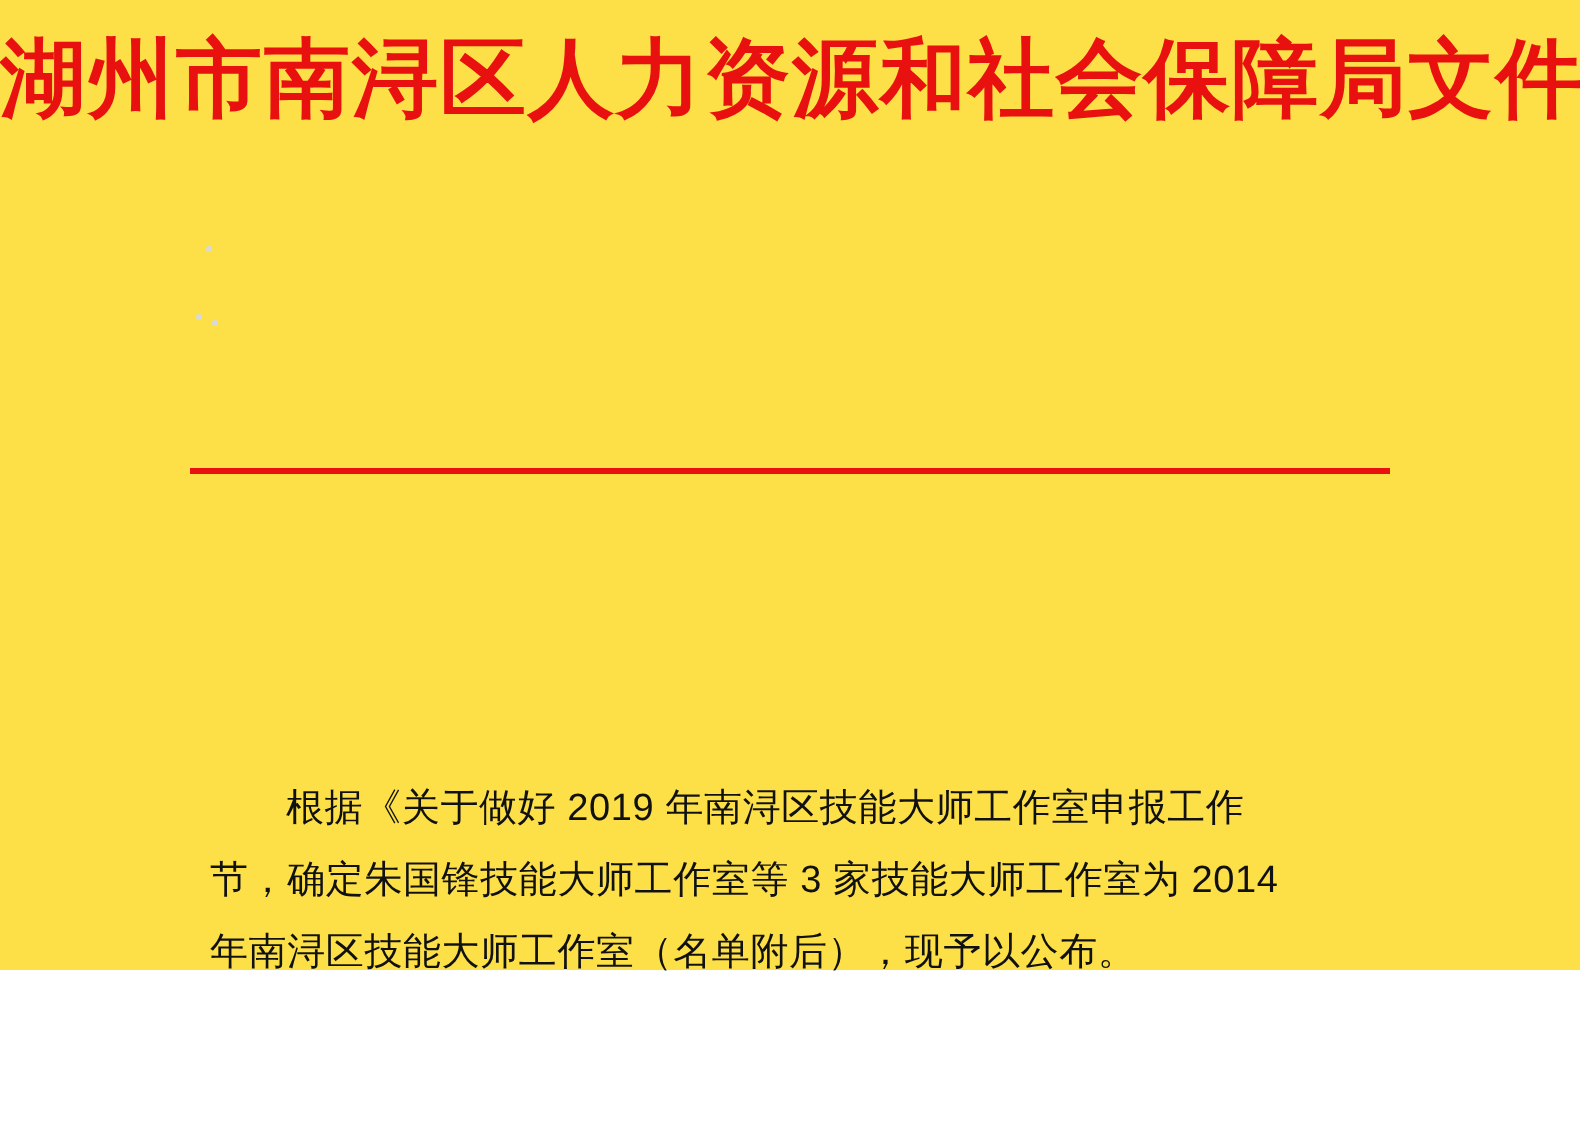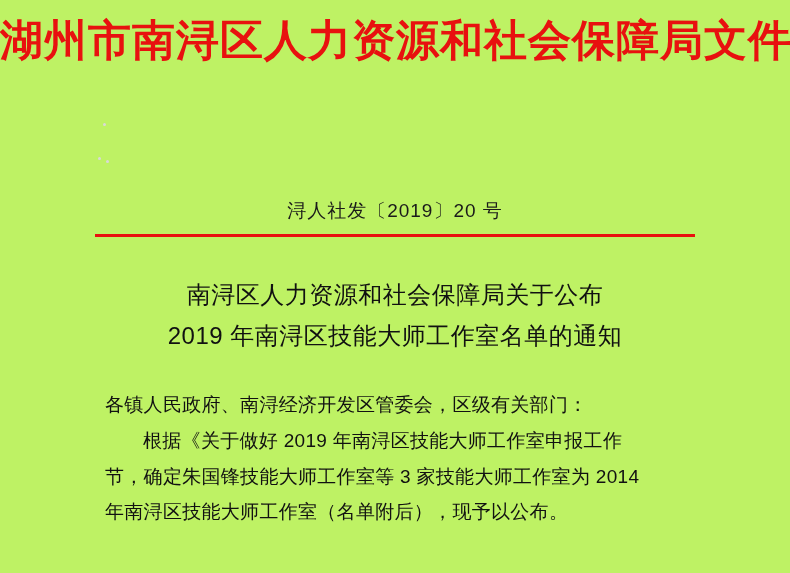--- a/index.html
+++ b/index.html
@@ -9,22 +9,22 @@
   body {
     width: 790px;
     height: 573px;
     background: #ffffff;
     font-family: "Liberation Sans", sans-serif;
     overflow: hidden;
   }
   .page {
     position: relative;
     width: 790px;
-    height: 573px;
-    background: #bef264;
+    height: 485px;
+    background: #fde047;
     box-sizing: border-box;
     text-decoration: underline;
   }
 
   
   .masthead {
     position: absolute;
     top: 14px;
     left: 0;
     width: 790px;
@@ -113,29 +113,23 @@
 <body>
 
 <div class="page">
 
   <div class="masthead">湖州市南浔区人力资源和社会保障局文件</div>
 
   <div class="speck" style="top:123px;left:103px;"></div>
   <div class="speck" style="top:157px;left:98px;"></div>
   <div class="speck" style="top:160px;left:106px;"></div>
 
-  <div class="docnum">浔人社发〔2019〕20 号</div>
 
   <div class="redline"></div>
 
-  <div class="heading">
-    <span class="line">南浔区人力资源和社会保障局关于公布</span>
-    <span class="line">2019 年南浔区技能大师工作室名单的通知</span>
-  </div>
 
   <div class="body-text">
-    <p>各镇人民政府、南浔经济开发区管委会，区级有关部门：</p>
     <p class="indent">根据《关于做好 2019 年南浔区技能大师工作室申报工作</p>
     <p>节，确定朱国锋技能大师工作室等 3 家技能大师工作室为 2014</p>
     <p>年南浔区技能大师工作室（名单附后），现予以公布。</p>
   </div>
 
 </div>
 
 </body></html>

